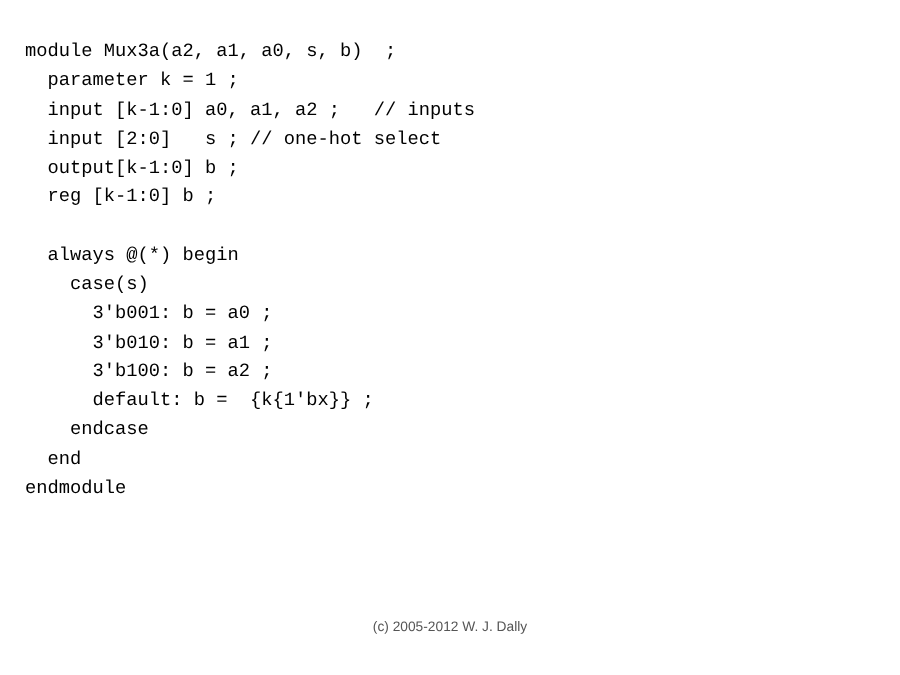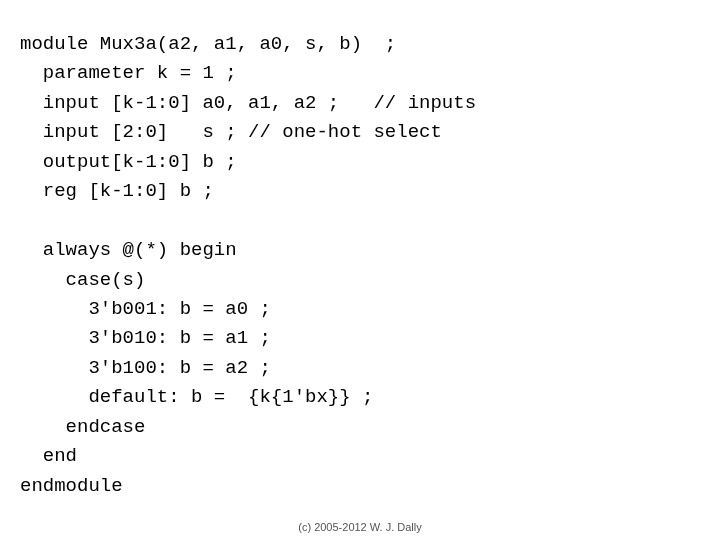--- a/index.html
+++ b/index.html
@@ -21,30 +21,30 @@
     }
 
     .code-container {
       width: 100%;
       padding: 30px 40px 10px 20px;
       flex: 1;
     }
 
     .code-block {
       font-family: 'Courier New', Courier, monospace;
-      font-size: 19px;
+      font-size: 15px;
       line-height: 1.55;
       color: #000000;
       white-space: pre;
     }
 
     .footer {
       width: 100%;
       text-align: center;
-      padding: 10px 0 22px 0;
+      padding: 10px 0 32px 0;
       font-family: Arial, Helvetica, sans-serif;
       font-size: 11px;
       color: #555555;
     }
   </style>
 </head>
 <body>
 
 <div class="code-container">
   <pre class="code-block" id="code-output">module Mux3a(a2, a1, a0, s, b)  ;

